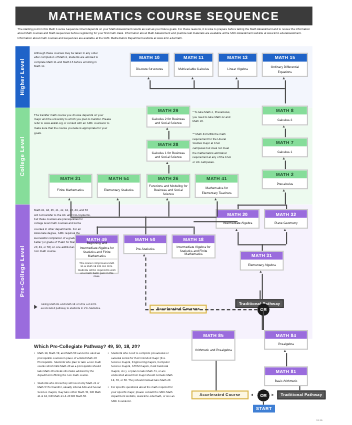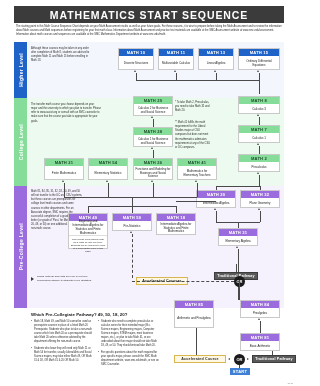--- a/index.html
+++ b/index.html
@@ -123,21 +123,21 @@
     border-top: 2.6px solid transparent; border-bottom: 2.6px solid transparent;
     border-left: 3.4px solid #3b3b3b;
   }
 </style>
 </head>
 <body>
 
 <div id="sheet">
 
   <div class="title-bar">
-    <div class="t">MATHEMATICS START SEQUENCE</div>
+    <div class="t">MATHEMATICS COURSE SEQUENCE</div>
   </div>
   <div class="intro">The starting point in this Math Course Sequence Chart depends on your Math Assessment results as well as your future goals. For these reasons, it is wise to prepare before taking the Math Assessment and to review the information about Math courses and Math sequences before registering for your first math class. Information about Math Assessment and practice test materials are available at the SMC Assessment website at www.smc.edu/assessment. Information about math courses and sequences are available at the SMC Mathematics Department website at www.smc.edu/math.</div>
 
   <div class="band band-hi"></div>
   <div class="band band-col"></div>
   <div class="band band-pre"></div>
 
   <div class="tab tab-hi">
     <span>Higher Level</span>
   </div>

